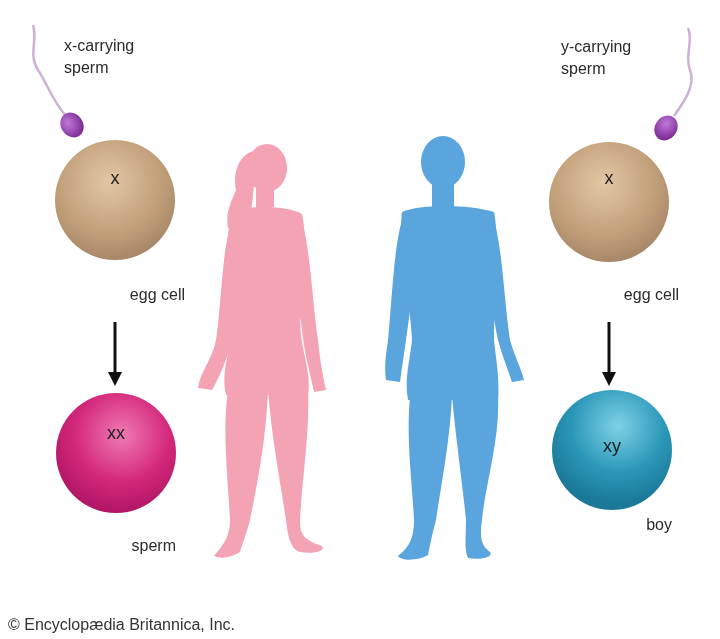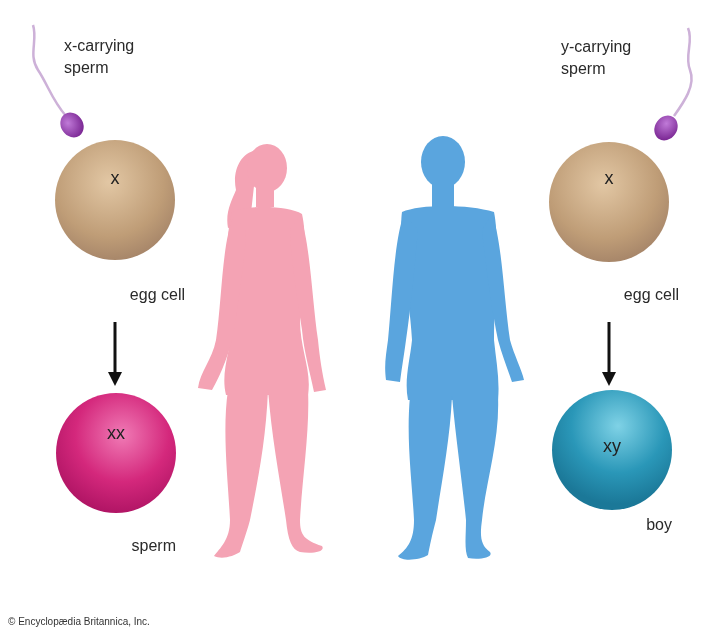--- a/index.html
+++ b/index.html
@@ -2,21 +2,21 @@
 <html><head>
 <meta charset="utf-8">
 <style>
   html, body { margin: 0; padding: 0; background: #ffffff; }
   body { width: 720px; height: 639px; position: relative; overflow: hidden;
          font-family: "Liberation Sans", "DejaVu Sans", sans-serif; color: #222; }
   .abs { position: absolute; }
   .label { font-size: 16px; line-height: 22px; color: #2a2a2a; }
   .center { text-align: right; }
   .ball-label { font-size: 18px; color: #222; text-align: center; width: 100%; }
-  .credit { font-size: 10px; color: #333; }
+  .credit { font-size: 16px; color: #333; }
   svg { display: block; }
 </style>
 </head>
 <body>
 
 <svg class="abs" style="left:0;top:0" width="720" height="639">
   <defs>
     <radialGradient id="eggGrad" cx="45%" cy="35%" r="65%">
       <stop offset="0%" stop-color="#e2c7a4"></stop>
       <stop offset="70%" stop-color="#bf9d77"></stop>

